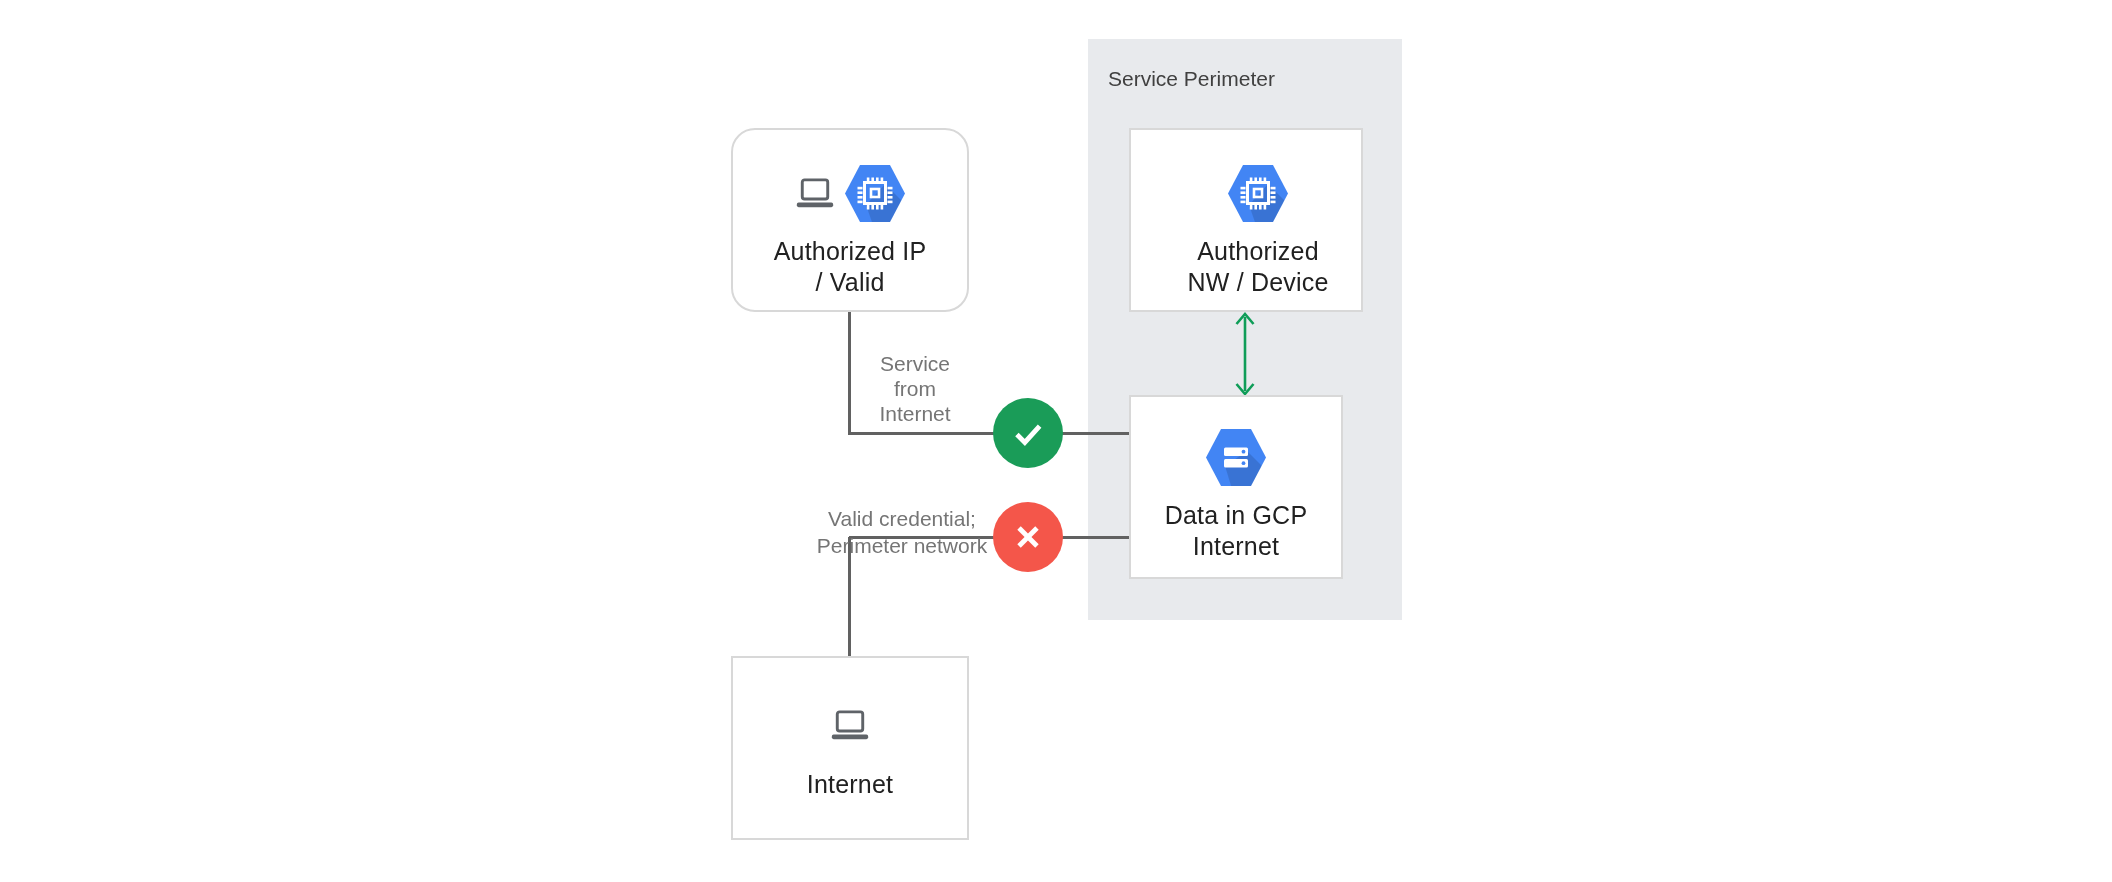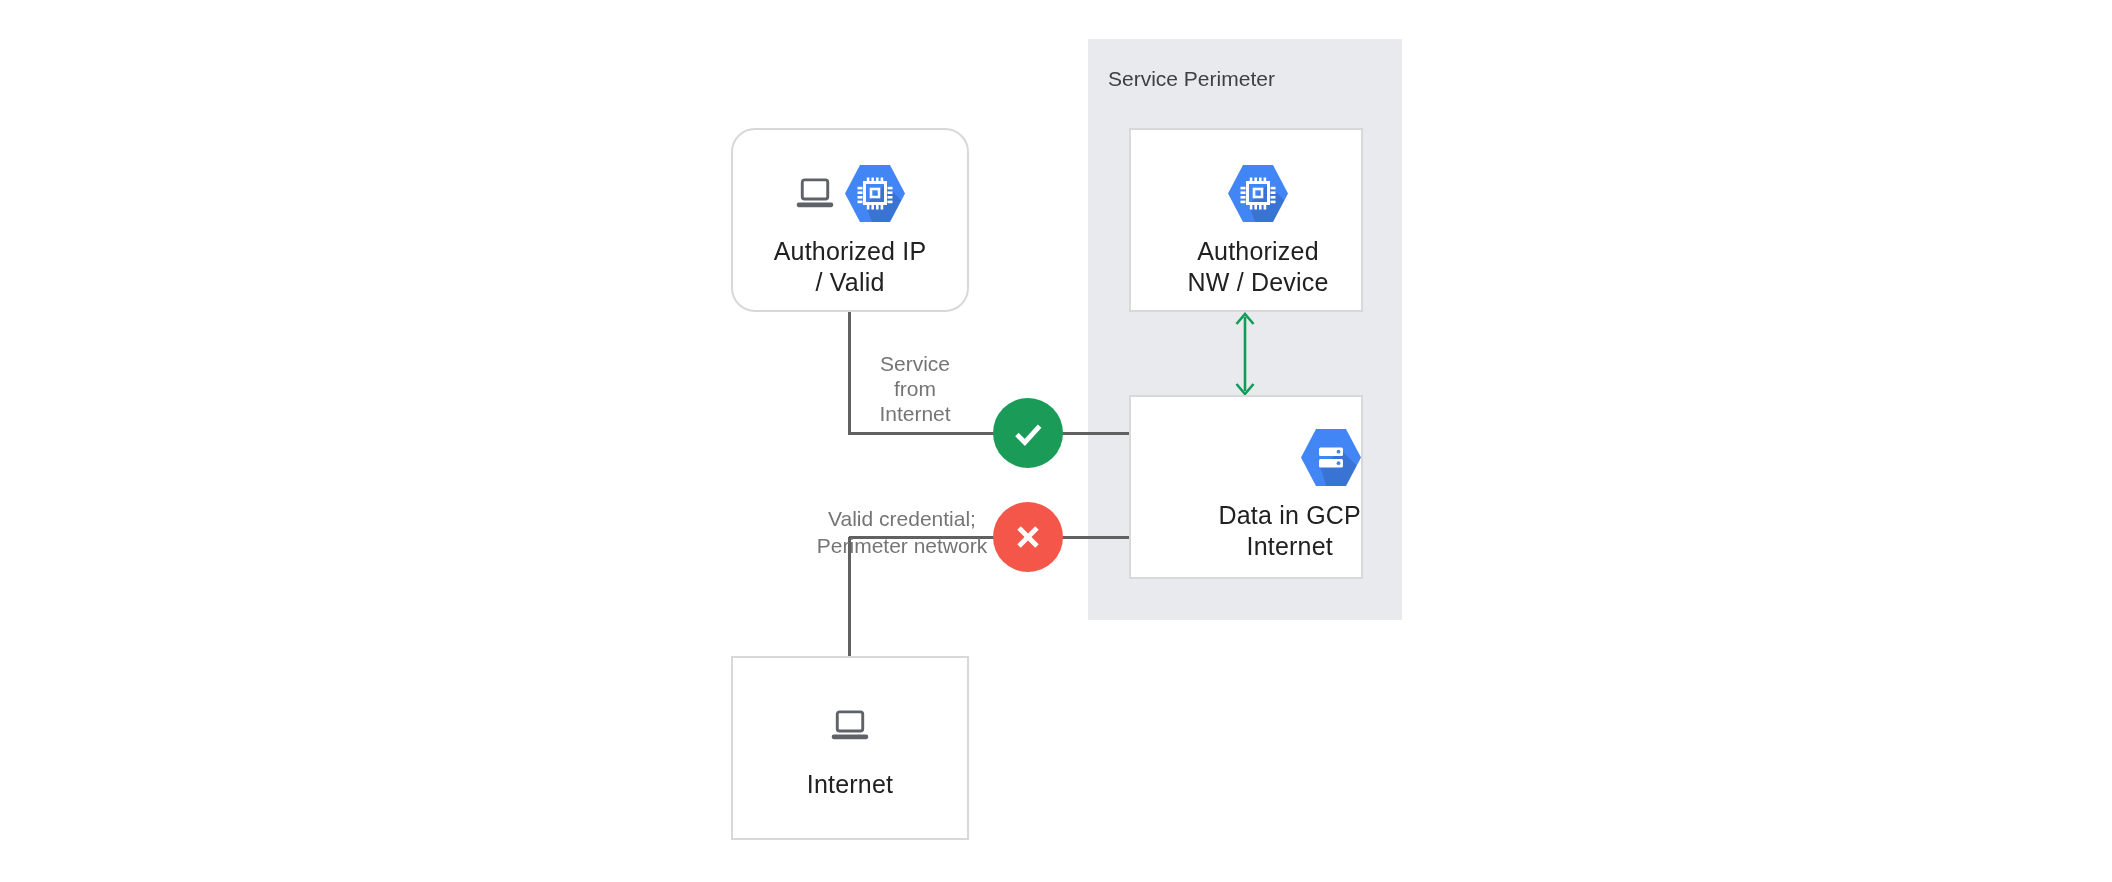--- a/index.html
+++ b/index.html
@@ -30,21 +30,21 @@
     background: #ffffff;
     border: 2px solid #d8d8d8;
     box-sizing: border-box;
     display: flex;
     flex-direction: column;
     align-items: center;
     z-index: 2;
   }
   .node-authorized-ip { left: 731px; top: 128px; width: 238px; height: 184px; padding-top: 34px; border-radius: 24px; }
   .node-authorized-nw { left: 1129px; top: 128px; width: 234px; height: 184px; padding-top: 34px; padding-left: 24px; }
-  .node-data-gcp      { left: 1129px; top: 395px; width: 234px; height: 184px; padding-top: 31px; align-items: flex-end; }
+  .node-data-gcp      { left: 1129px; top: 395px; width: 214px; height: 184px; padding-top: 31px; }
   .node-internet      { left: 731px; top: 656px; width: 238px; height: 184px; padding-top: 49px; }
   .icon-row {
     display: flex;
     align-items: center;
     justify-content: center;
     gap: 10px;
     height: 58px;
     margin-bottom: 14px;
   }
   .node-internet .icon-row { height: 36px; margin-bottom: 26px; }

